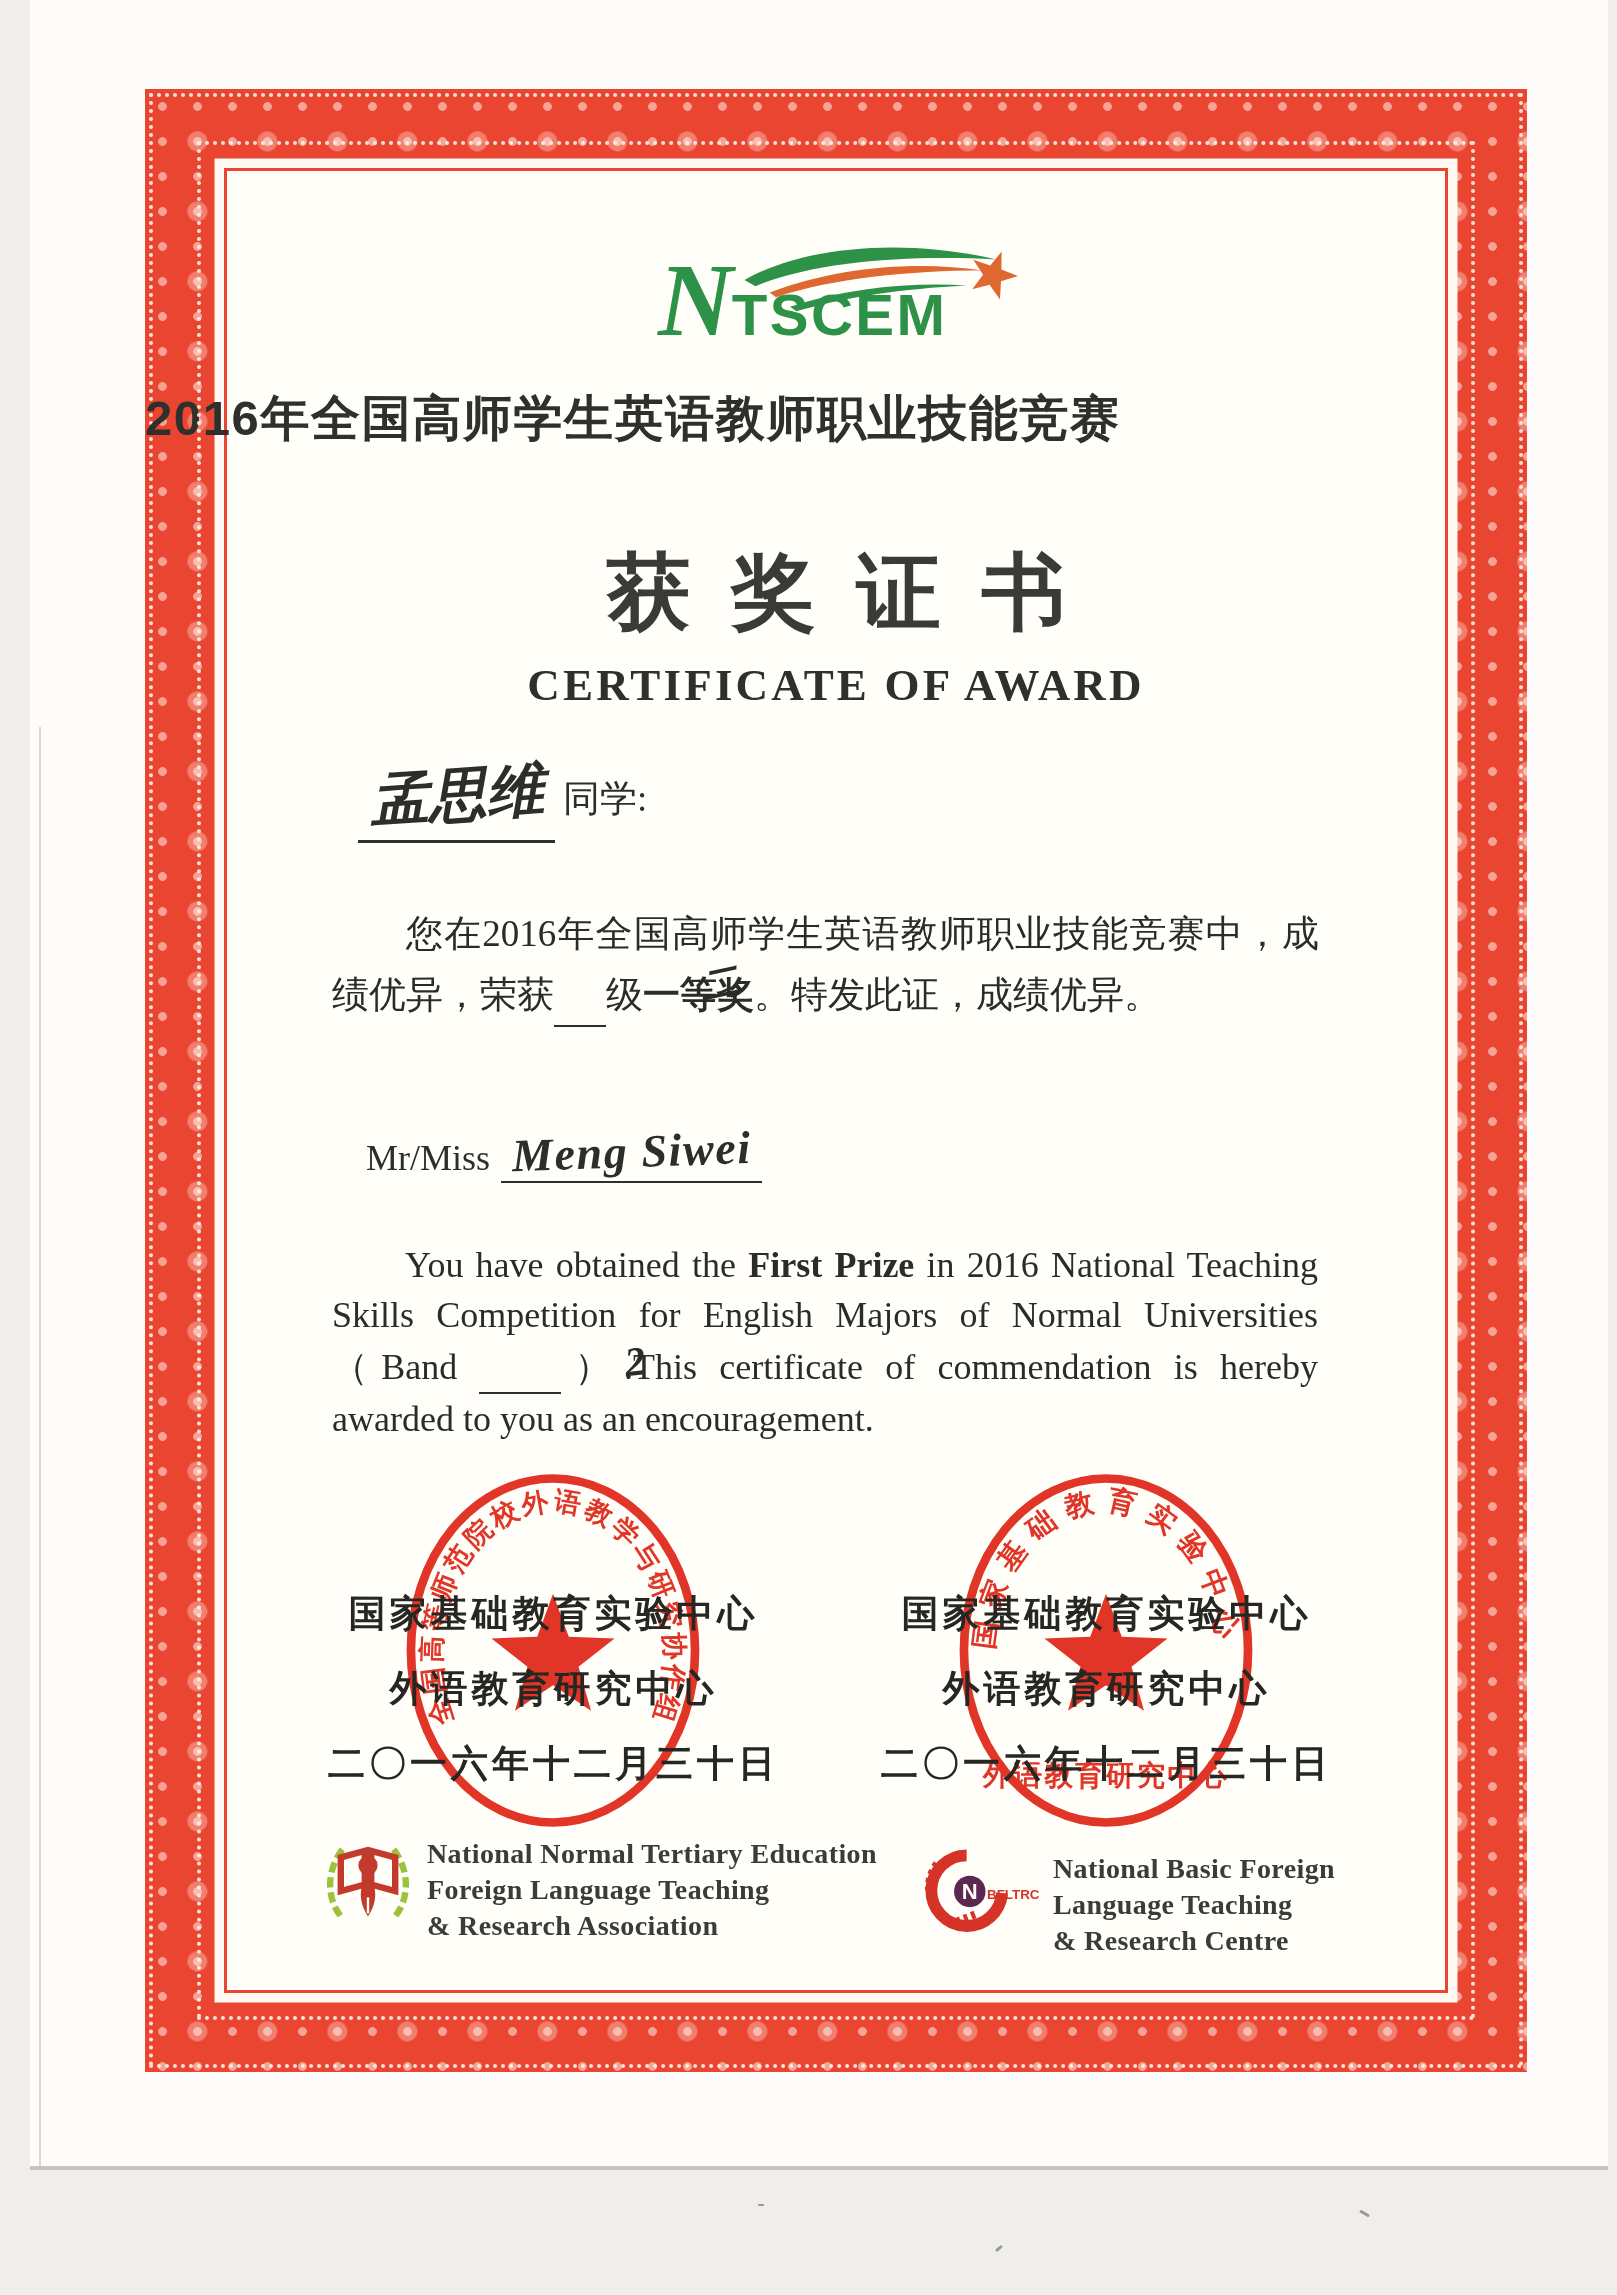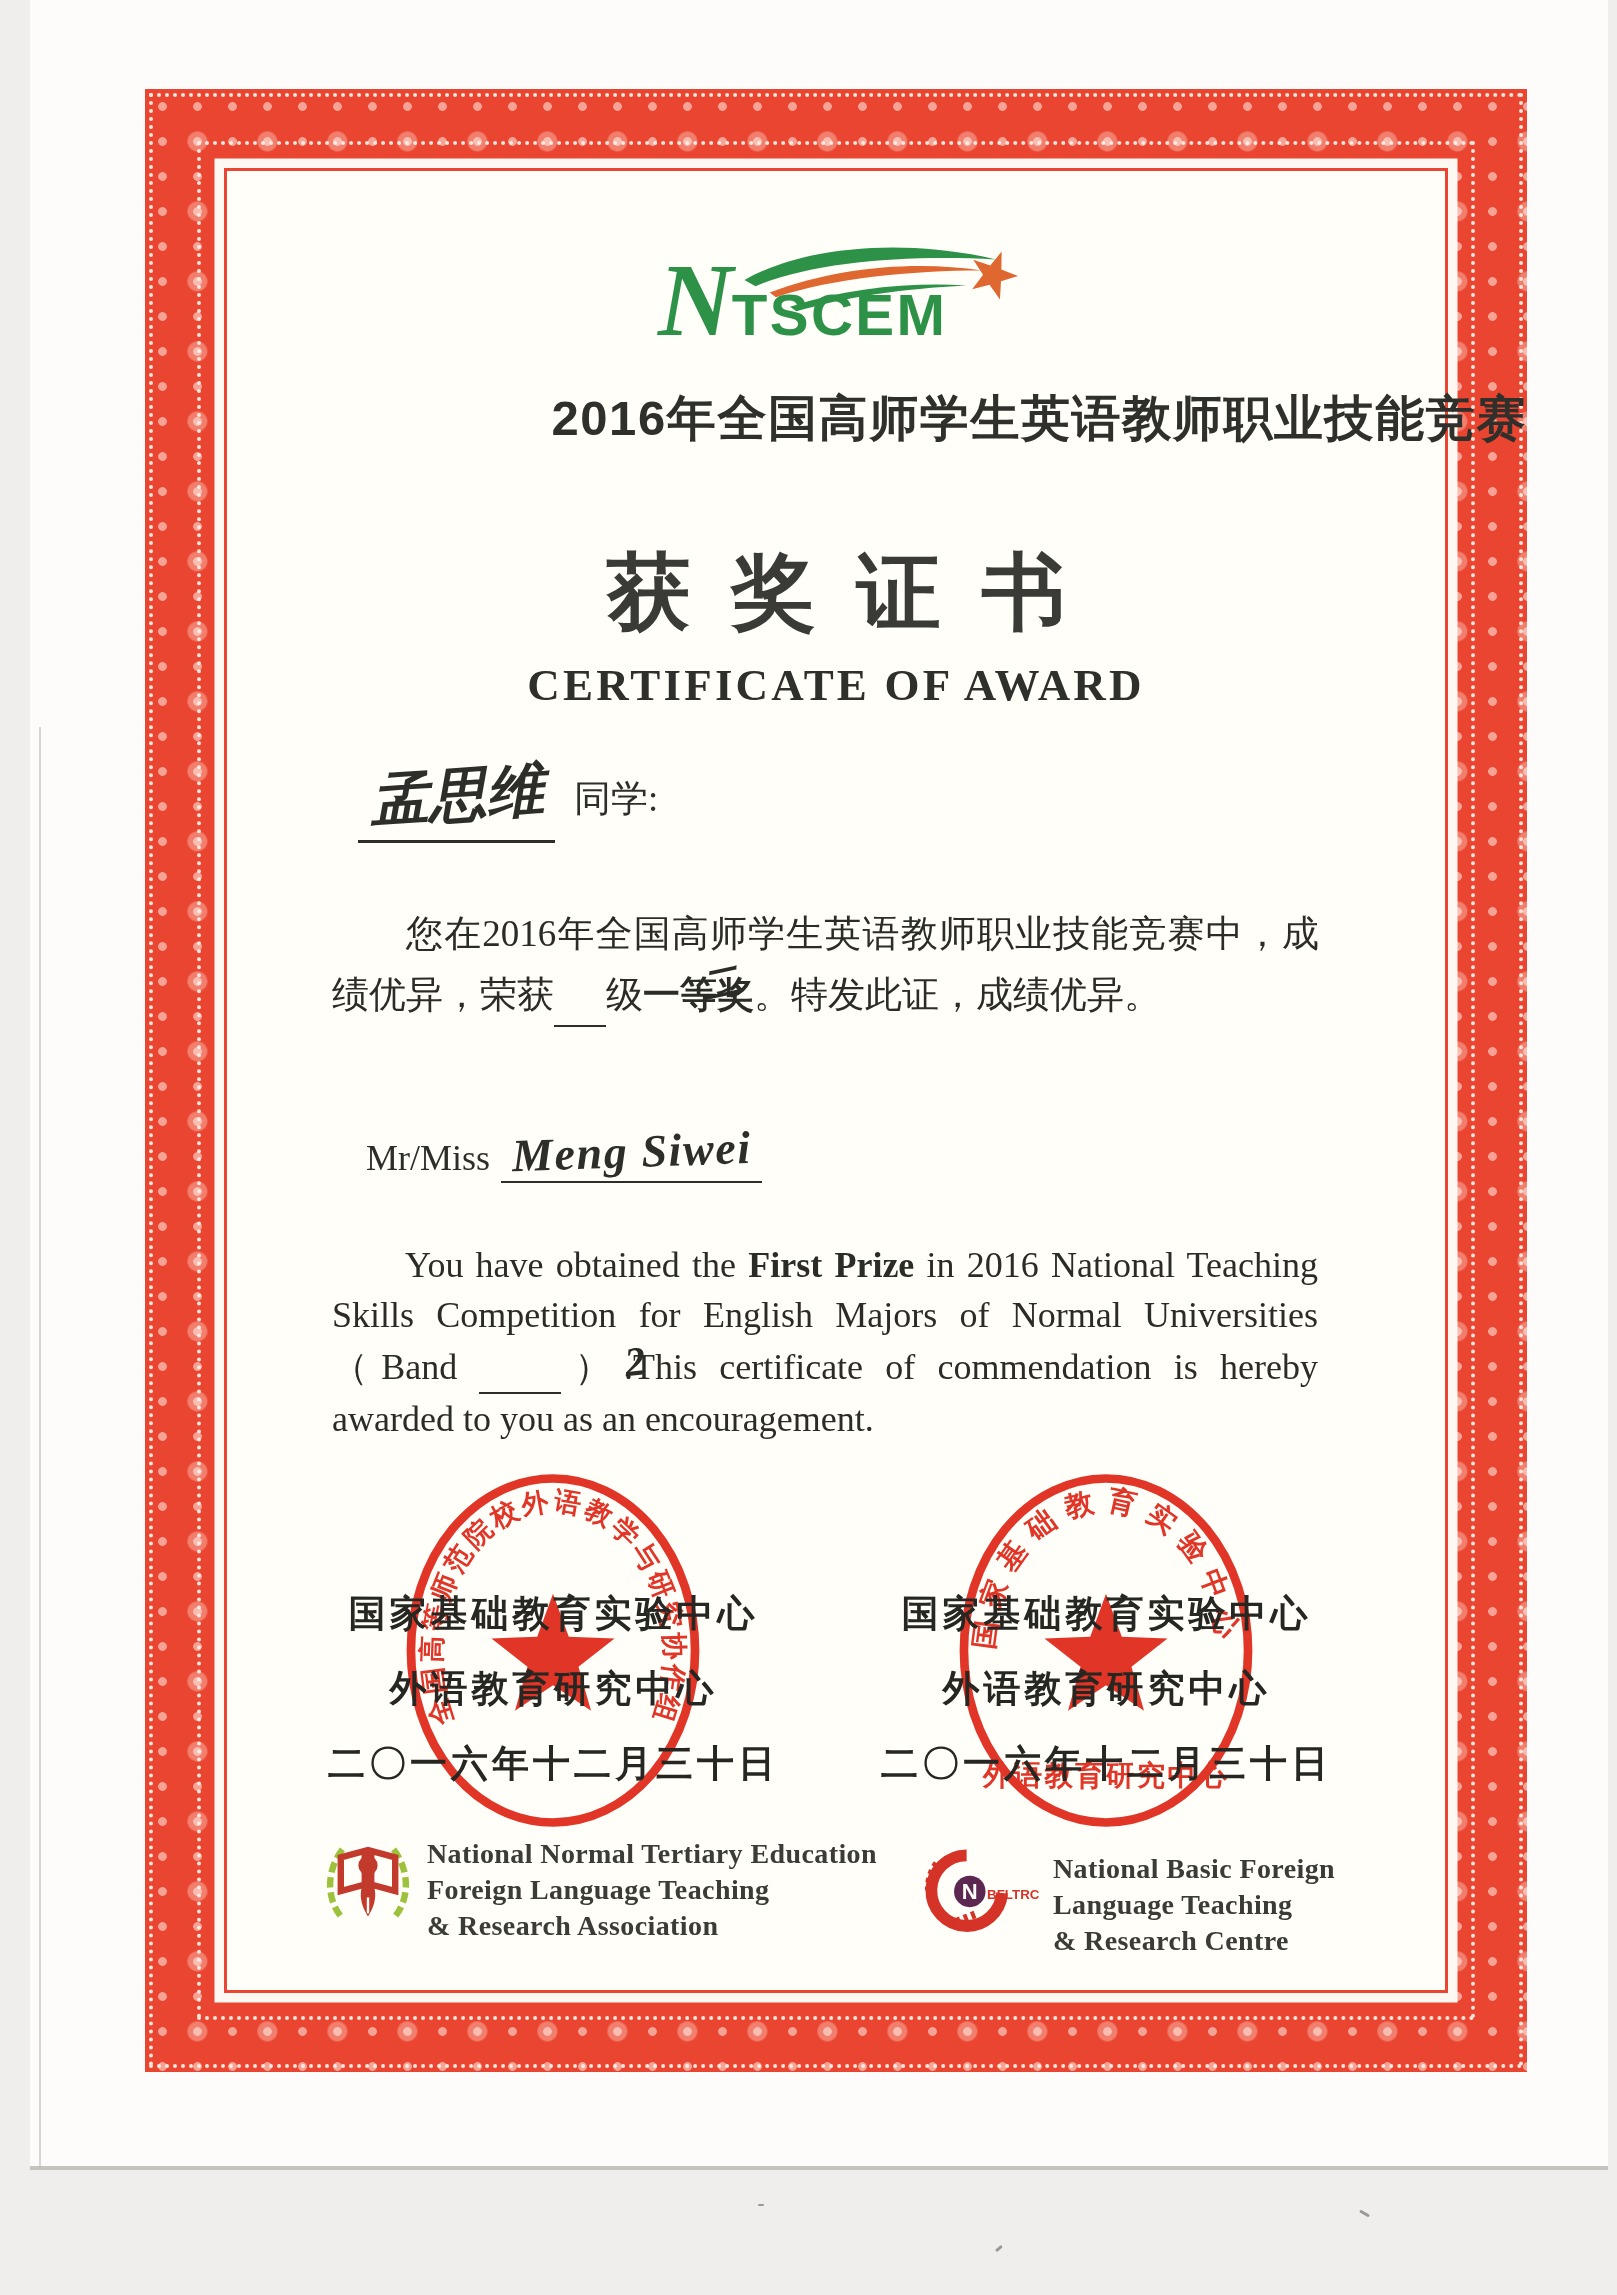--- a/index.html
+++ b/index.html
@@ -39,21 +39,21 @@
     position:absolute;inset:79px;background:#fffef9;
     border:3.2px solid #ea4531;
     box-shadow:0 0 0 9.5px #fdf9f2;
   }
 
   
   .brand{position:absolute;left:506px;top:150px;width:371px;height:118px;}
 
   
   .title-cn{
-    position:absolute;left:0;right:0;top:297px;text-align:right;
+    position:absolute;left:0;right:0;top:297px;text-align:left;
     font-family:"Liberation Sans", sans-serif;font-weight:bold;
     font-size:49px;letter-spacing:1.6px;color:#2f2f2b;
   }
   .title-en{
     position:absolute;left:0;right:0;top:367px;text-align:center;
     font-family:"Liberation Sans", sans-serif;font-weight:bold;
     font-size:28px;letter-spacing:-0.4px;color:#2f2f2b;
   }
   .award-cn{
     position:absolute;left:0;right:0;top:447px;text-align:center;
@@ -68,21 +68,21 @@
   
   .name-row{position:absolute;left:213px;top:673px;white-space:nowrap;}
   .name-cn-wrap{
     display:inline-block;width:197px;border-bottom:3.2px solid #2e2e2a;
     text-align:center;vertical-align:baseline;
   }
   .name-cn-wrap .hw{
     display:inline-block;font-style:italic;font-weight:bold;font-size:58px;
     transform:rotate(-4deg);position:relative;top:-4.7px;
   }
-  .salutation{font-size:37px;margin-left:19px;position:relative;top:-9.5px;}
+  .salutation{font-size:37px;margin-left:8px;position:relative;top:-9.5px;}
 
   .body-cn{
     position:absolute;left:187px;top:777px;width:987px;
     font-size:37px;line-height:61px;text-align:justify;text-indent:74px;
     color:#2b2b27;
   }
   .hw-band-cn{
     display:inline-block;width:52px;border-bottom:2.4px solid #2e2e2a;text-align:center;
   }
   .hw-band-cn .hw{

